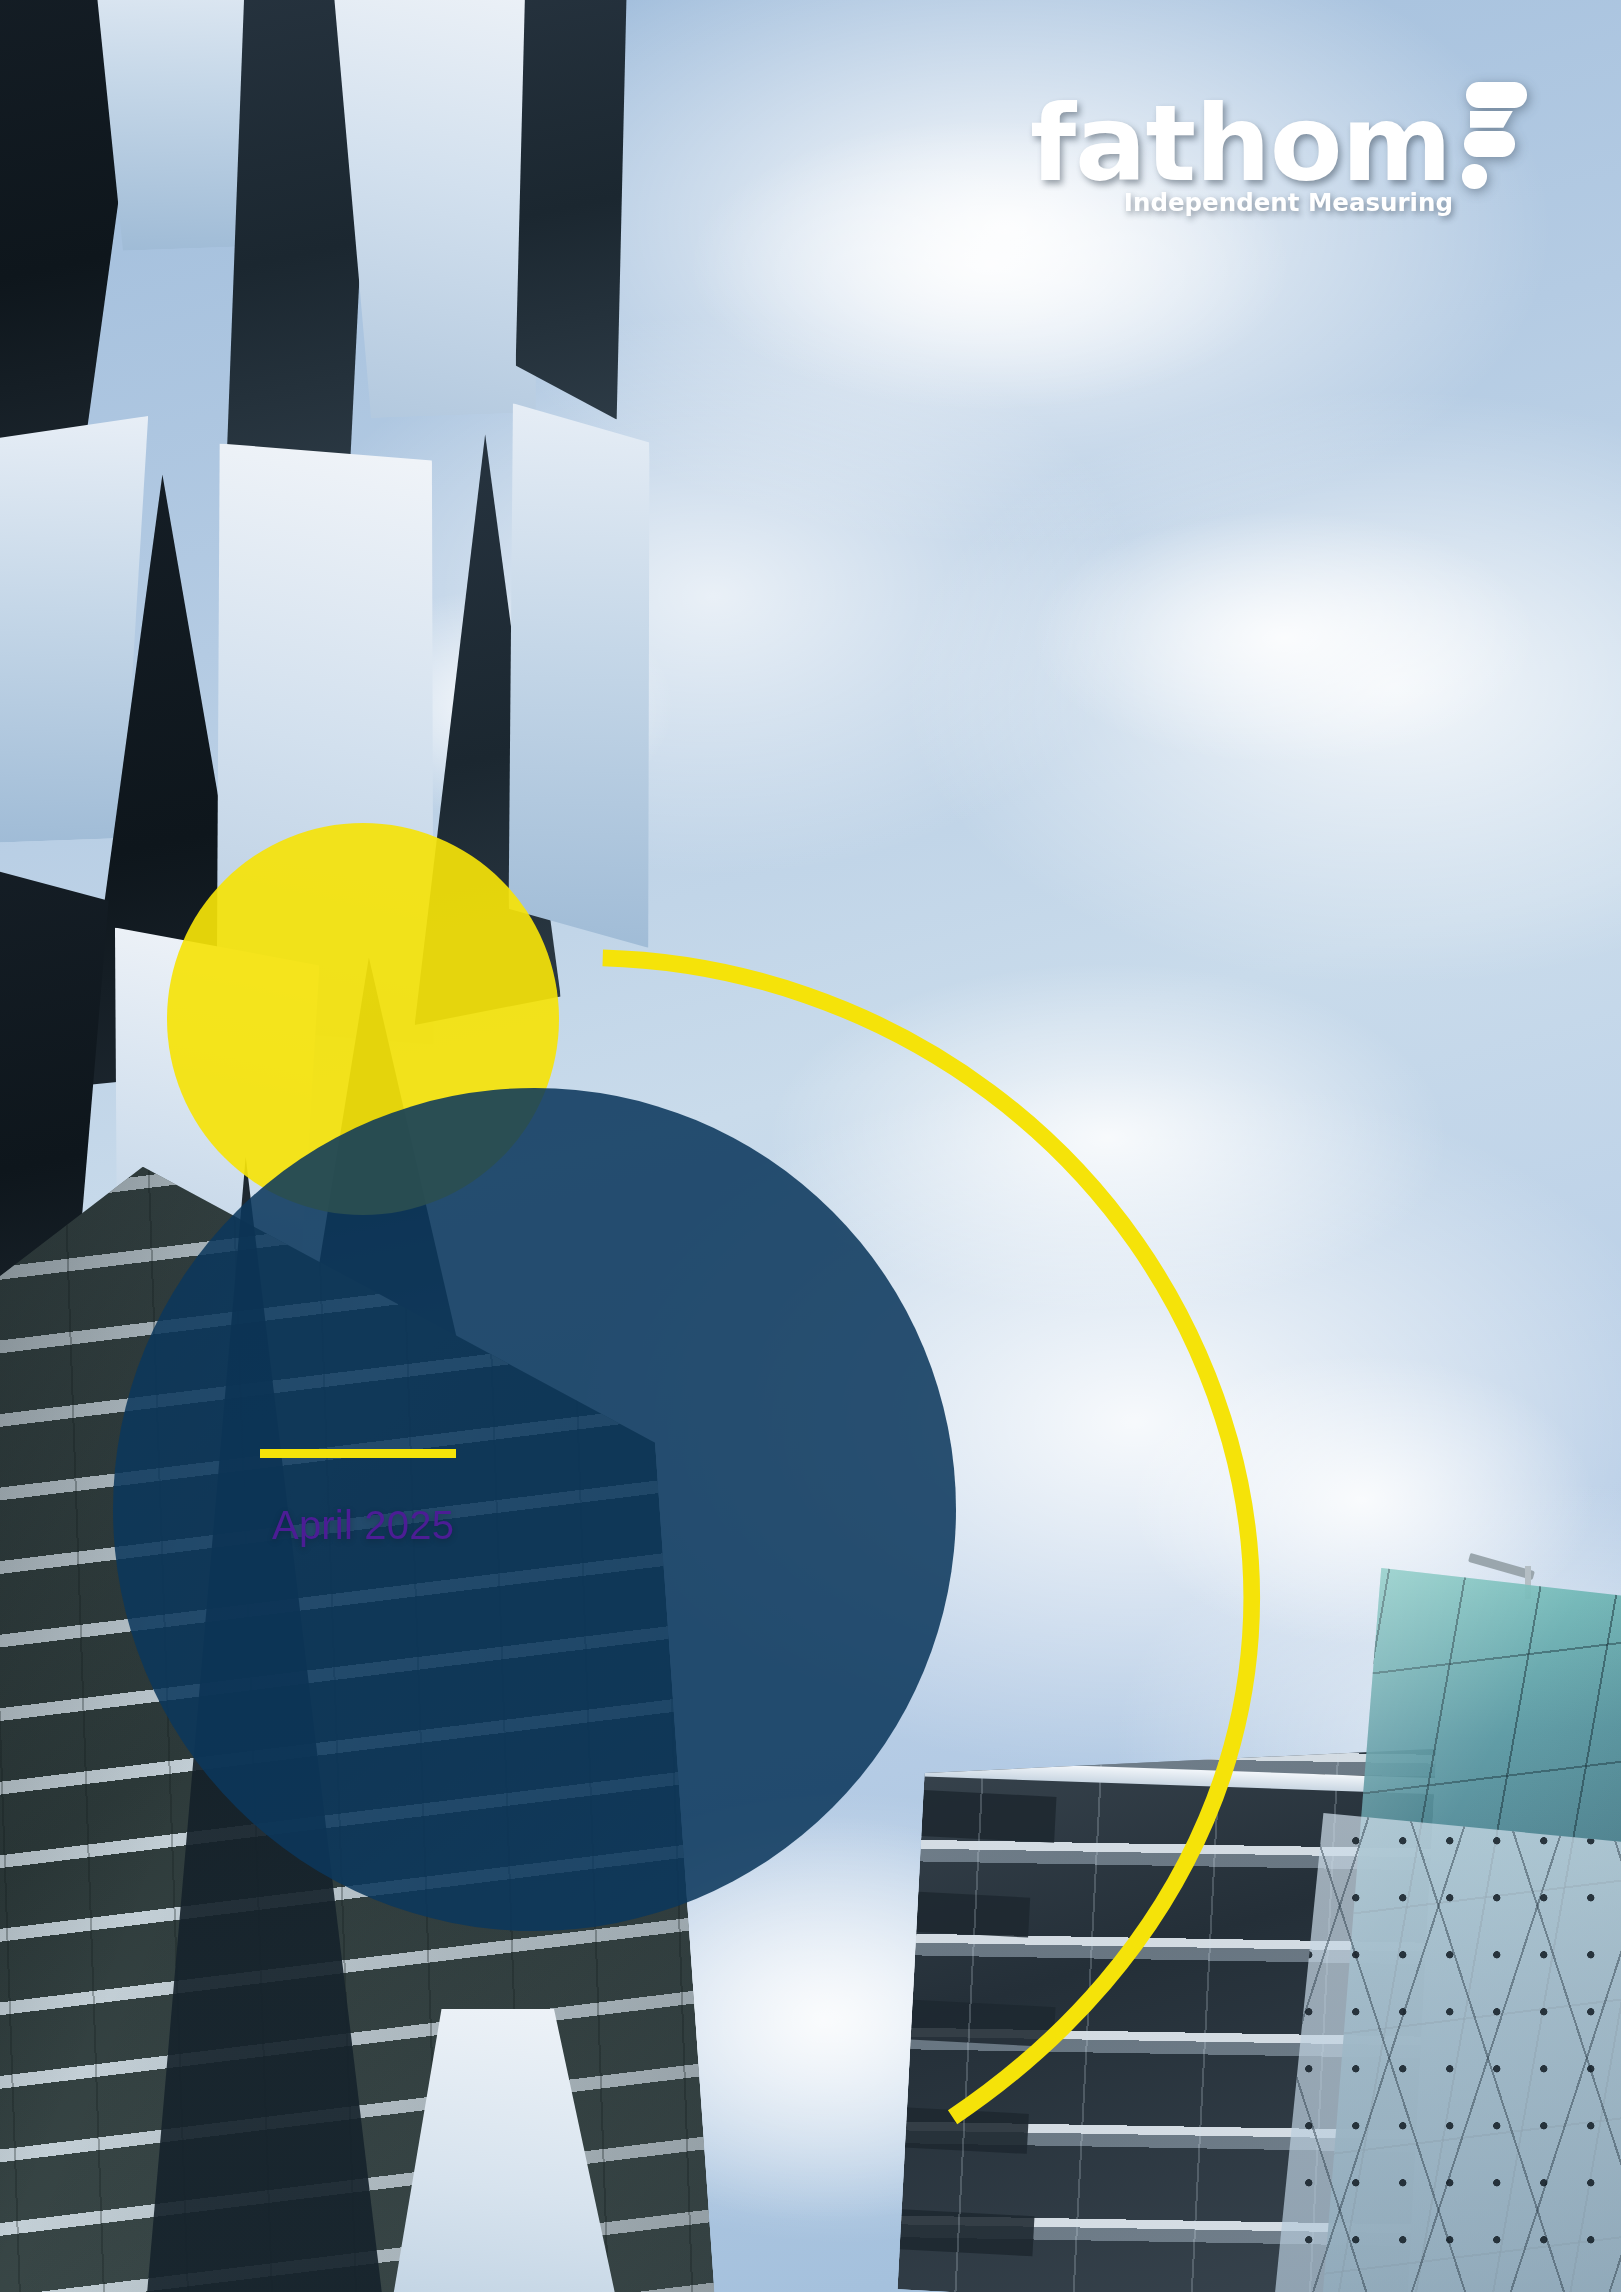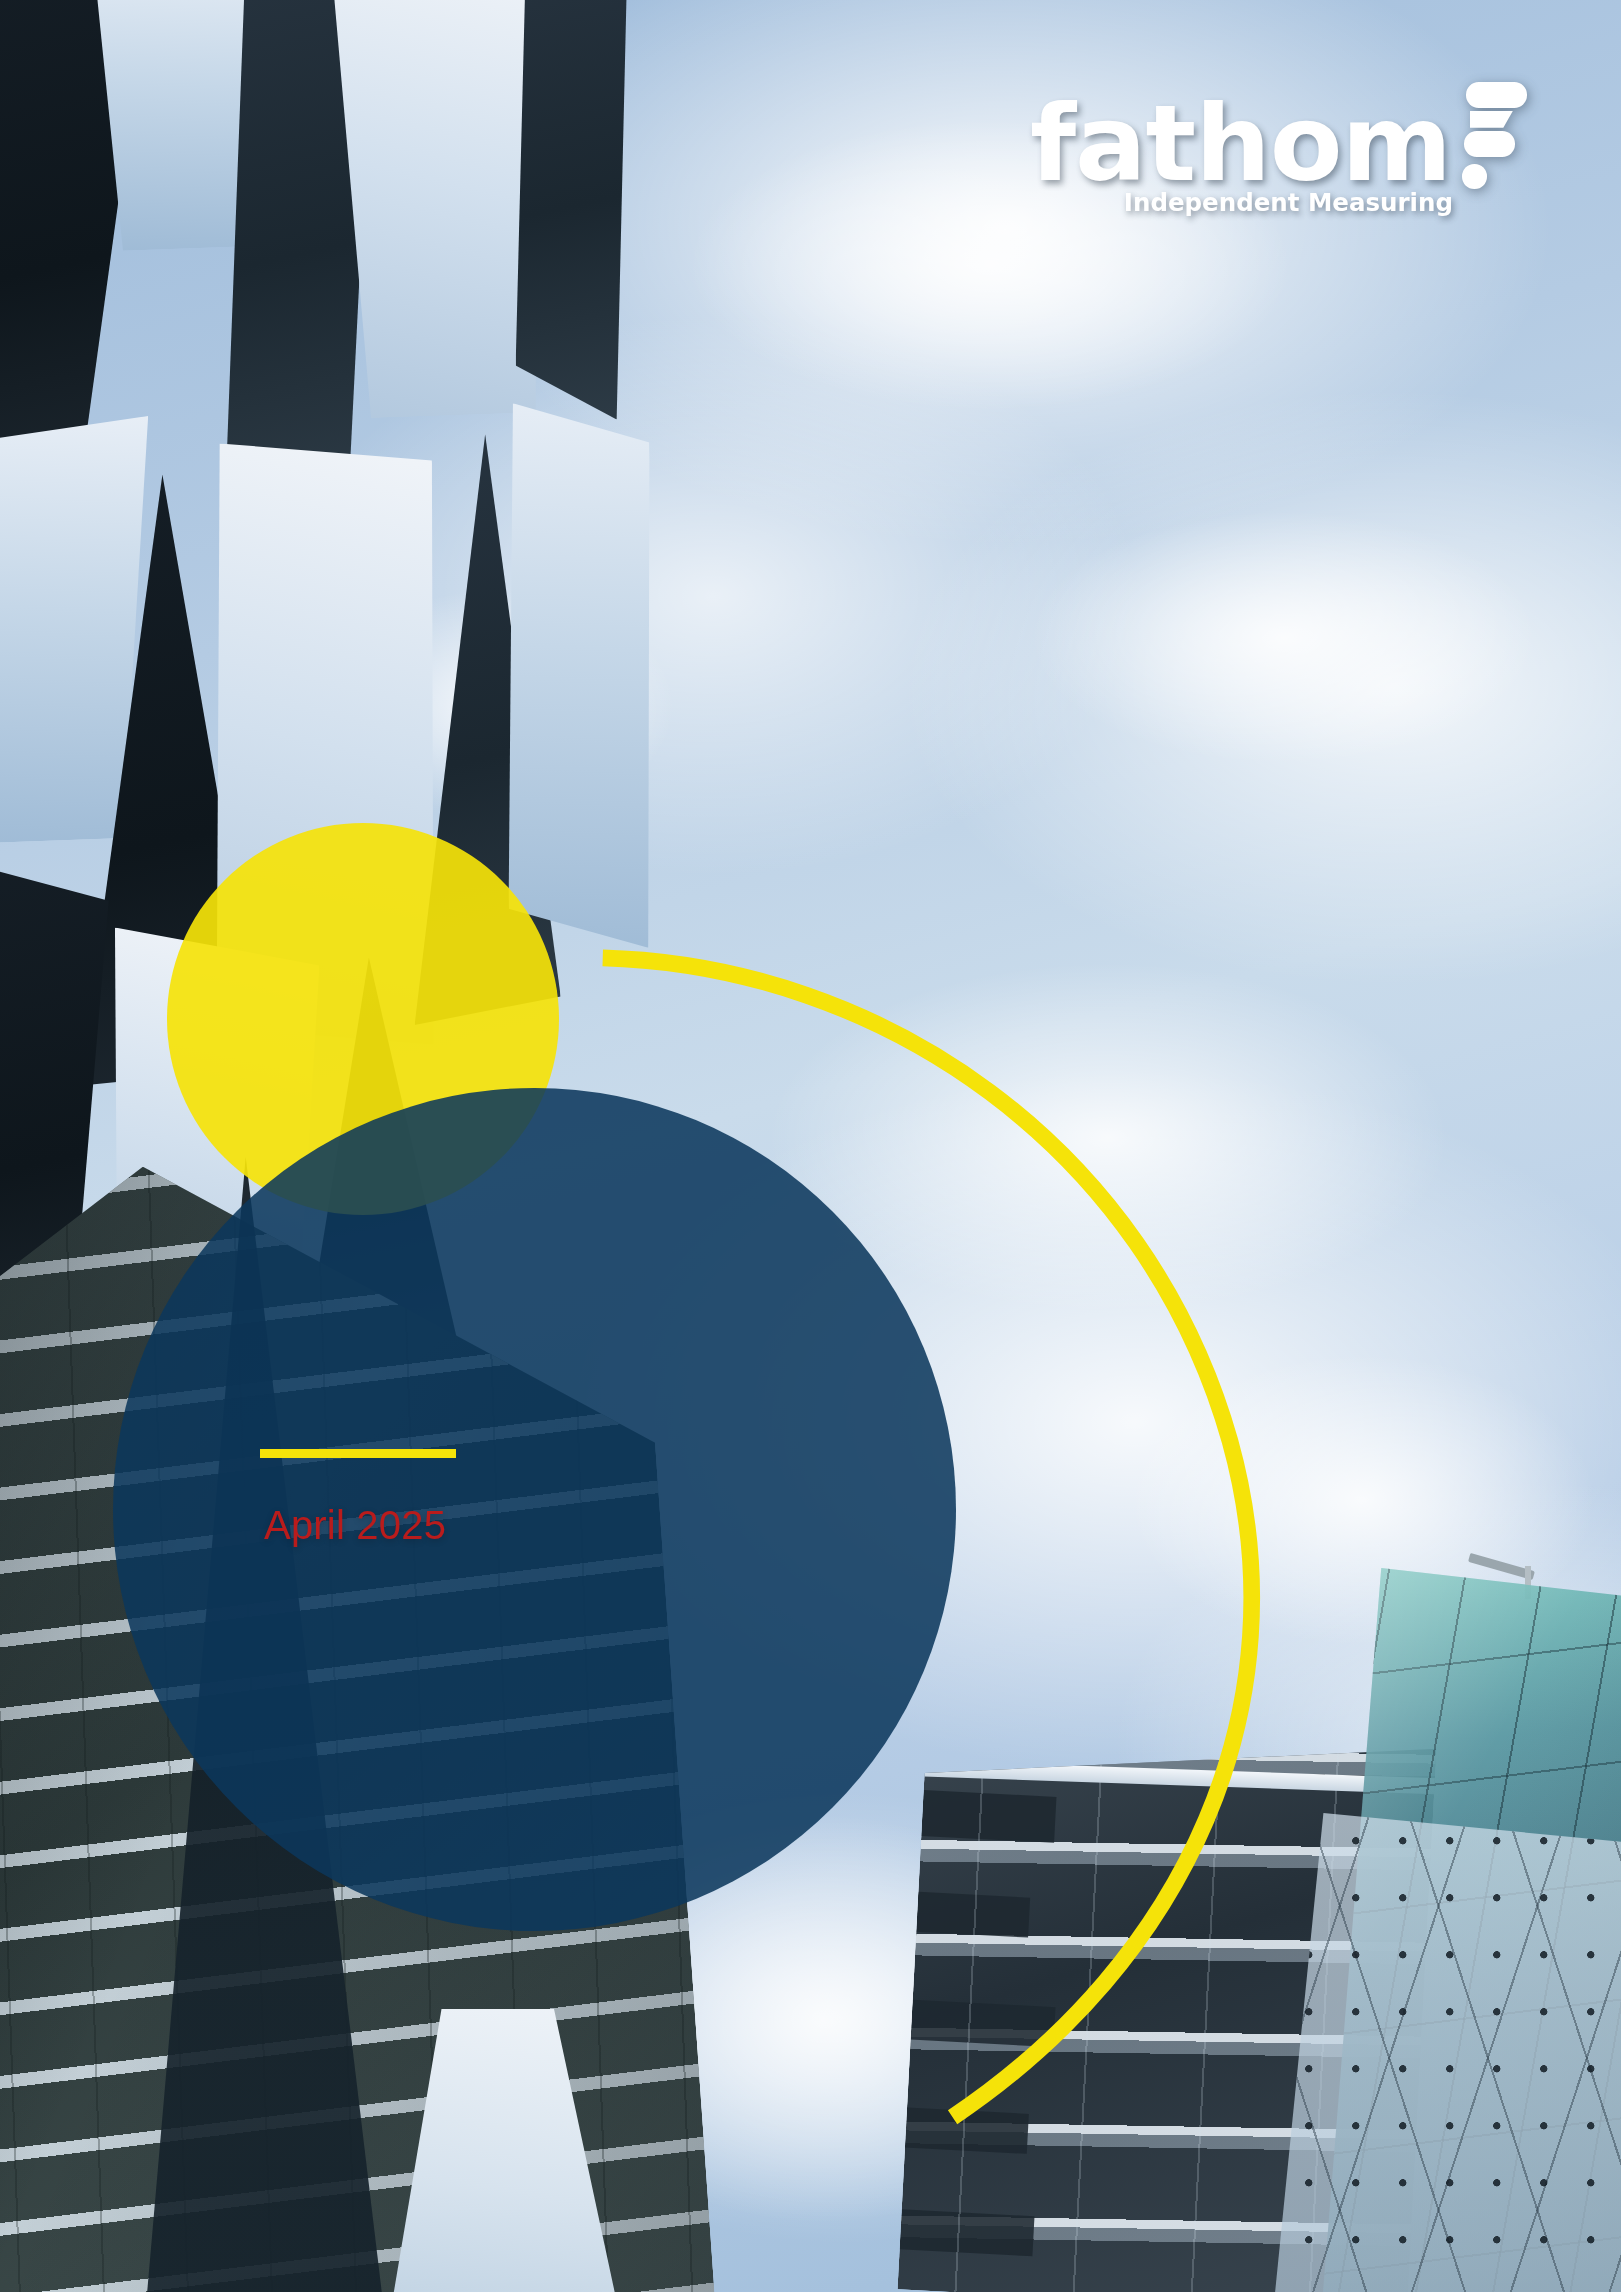--- a/index.html
+++ b/index.html
@@ -361,22 +361,22 @@
   .title-rule {
     width: 196px;
     height: 8.8px;
     background: #f5e309;
     margin: 47px 0 0 0;
   }
   .cover-date {
     font-family: "Liberation Sans", sans-serif;
     font-size: 40px;
     font-weight: 400;
-    color: #b91c1c;
-    margin: 45px 0 0 4px;
+    color: #4c1d95;
+    margin: 45px 0 0 12px;
     letter-spacing: 0.2px;
     text-shadow: 0 2px 5.9px rgba(0,0,0,0.22);
   }
 </style>
 </head>
 <body>
 
 <div id="cover">
 
   <div class="sky"></div>

